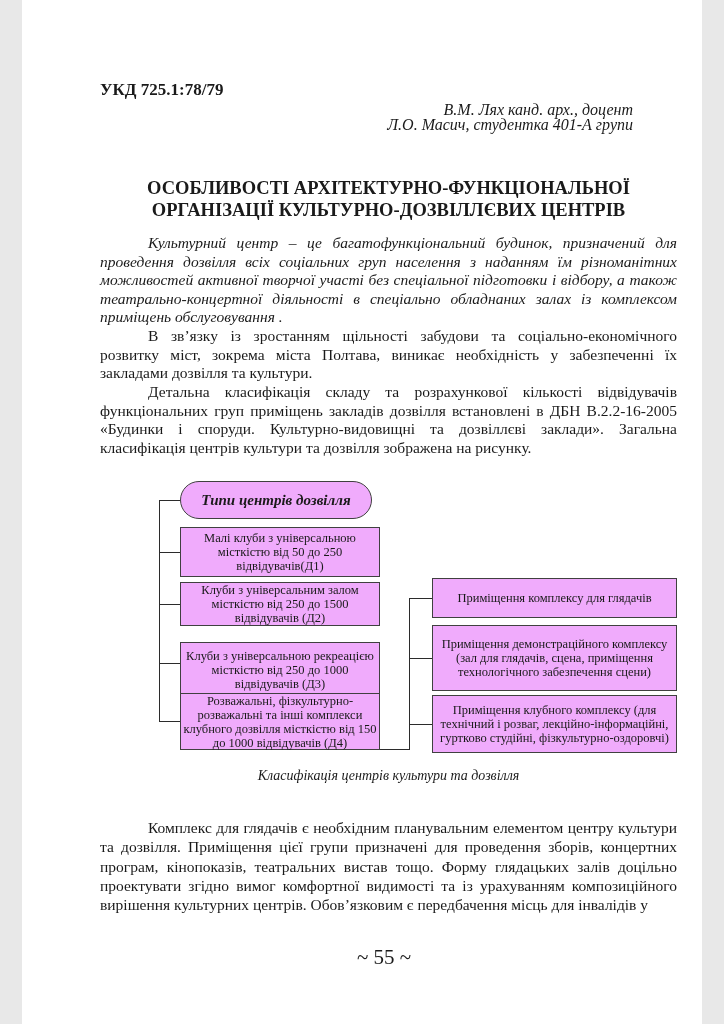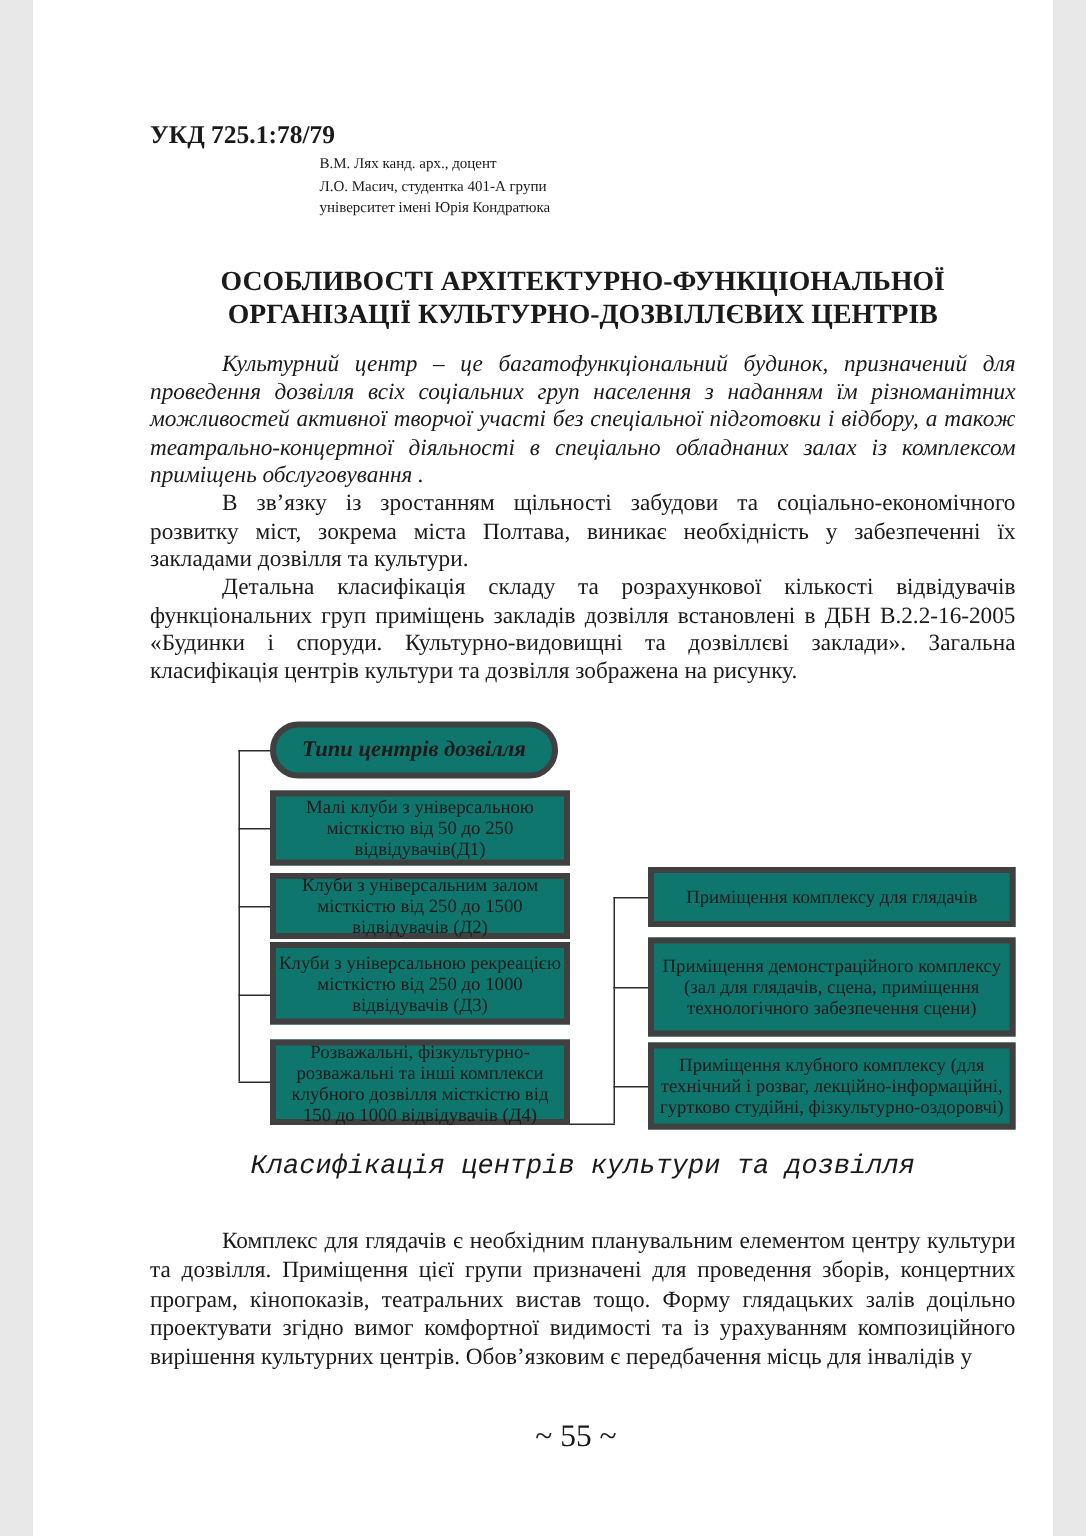--- a/index.html
+++ b/index.html
@@ -12,22 +12,22 @@
     color:#1a1a1a;
     overflow:hidden;
   }
   .abs{position:absolute;}
   .udc{
     left:78px;top:80px;width:300px;
     font-size:17px;font-weight:700;
   }
   .authors{
     right:69px;top:103px;width:420px;
-    
-    font-size:10px;line-height:14.6px;
+    text-align:right;font-style:italic;
+    font-size:16px;line-height:14.6px;
   }
   .article-title{
     left:78px;top:177px;width:577px;
     text-align:center;font-weight:700;
     font-size:18.5px;line-height:22px;
   }
   .para{
     left:78px;width:577px;
     font-size:15.5px;line-height:18.5px;
     text-align:justify;text-indent:48px;
@@ -35,73 +35,72 @@
   .para.italic{font-style:italic;}
   .p1{top:234px;font-family:Liberation Serif, serif;}
   .p2{top:327px;}
   .p3{top:383px;}
   .p4{top:818px;line-height:19.3px;}
   .figure{
     left:78px;top:478px;width:577px;height:285px;
   }
   .dbox{
     position:absolute;
-    border:4px solid #404040;
+    border:1px solid #404040;
     display:flex;align-items:center;justify-content:center;
     text-align:center;
     font-size:12.5px;line-height:14px;
     padding:1px 2px;box-sizing:border-box;
-    background:#0f766e;
+    background:#f0abfc;
   }
   .root-box{
     left:80px;top:3px;width:192px;height:38px;
     border-radius:19px;
     font-weight:700;font-style:italic;font-size:15px;
   }
   .b1{left:80px;top:49px;width:200px;height:50px;}
   .b2{left:80px;top:104px;width:200px;height:44px;}
-  .b3{left:80px;top:150px;width:200px;height:55px;}
+  .b3{left:80px;top:164px;width:200px;height:55px;}
   .b4{left:80px;top:215px;width:200px;height:57px;}
   .r1{left:332px;top:100px;width:245px;height:40px;}
   .r2{left:332px;top:147px;width:245px;height:66px;}
   .r3{left:332px;top:217px;width:245px;height:58px;}
   .hline,.vline{position:absolute;background:#2b2b2b;}
   .hline{height:1px;}
   .vline{width:1px;}
   .l-spine{left:59px;top:22px;height:221px;}
   .l-stub0{left:59px;top:22px;width:21px;}
   .l-stub1{left:59px;top:74px;width:21px;}
   .l-stub2{left:59px;top:126px;width:21px;}
   .l-stub3{left:59px;top:185px;width:21px;}
   .l-stub4{left:59px;top:243px;width:21px;}
   .r-spine{left:309px;top:120px;height:151px;}
   .r-stub1{left:309px;top:120px;width:23px;}
   .r-stub2{left:309px;top:180px;width:23px;}
   .r-stub3{left:309px;top:246px;width:23px;}
   .bottom-link{left:280px;top:271px;width:30px;}
   .caption{
     left:78px;top:768px;width:577px;
-    text-align:center;font-style:italic;font-size:18px;font-family:Liberation Mono, monospace;
+    text-align:center;font-style:italic;font-size:14px;
   }
   .page-number{
     left:0;top:945px;width:724px;
     text-align:center;font-size:21px;
   }
 </style>
 </head>
 <body>
 
 <div class="page">
 
   <div class="abs udc">УКД 725.1:78/79</div>
 
   <div class="abs authors">
     <div>В.М. Лях канд. арх., доцент</div>
     <div>Л.О. Масич, студентка 401-А групи</div>
-    <div>університет імені Юрія Кондратюка</div>
   </div>
 
   <div class="abs article-title">
     <div>ОСОБЛИВОСТІ АРХІТЕКТУРНО-ФУНКЦІОНАЛЬНОЇ</div>
     <div>ОРГАНІЗАЦІЇ КУЛЬТУРНО-ДОЗВІЛЛЄВИХ ЦЕНТРІВ</div>
   </div>
 
   <div class="abs para italic p1">Культурний центр – це багатофункціональний будинок, призначений для проведення дозвілля всіх соціальних груп населення з наданням їм різноманітних можливостей активної творчої участі без спеціальної підготовки і відбору, а також театрально-концертної діяльності в спеціально обладнаних залах із комплексом приміщень обслуговування .</div>
   <div class="abs para p2">В зв’язку із зростанням щільності забудови та соціально-економічного розвитку міст, зокрема міста Полтава, виникає необхідність у забезпеченні їх закладами дозвілля та культури.</div>
   <div class="abs para p3">Детальна класифікація складу та розрахункової кількості відвідувачів функціональних груп приміщень закладів дозвілля встановлені в ДБН В.2.2-16-2005 «Будинки і споруди. Культурно-видовищні та дозвіллєві заклади». Загальна класифікація центрів культури та дозвілля зображена на рисунку.</div>

